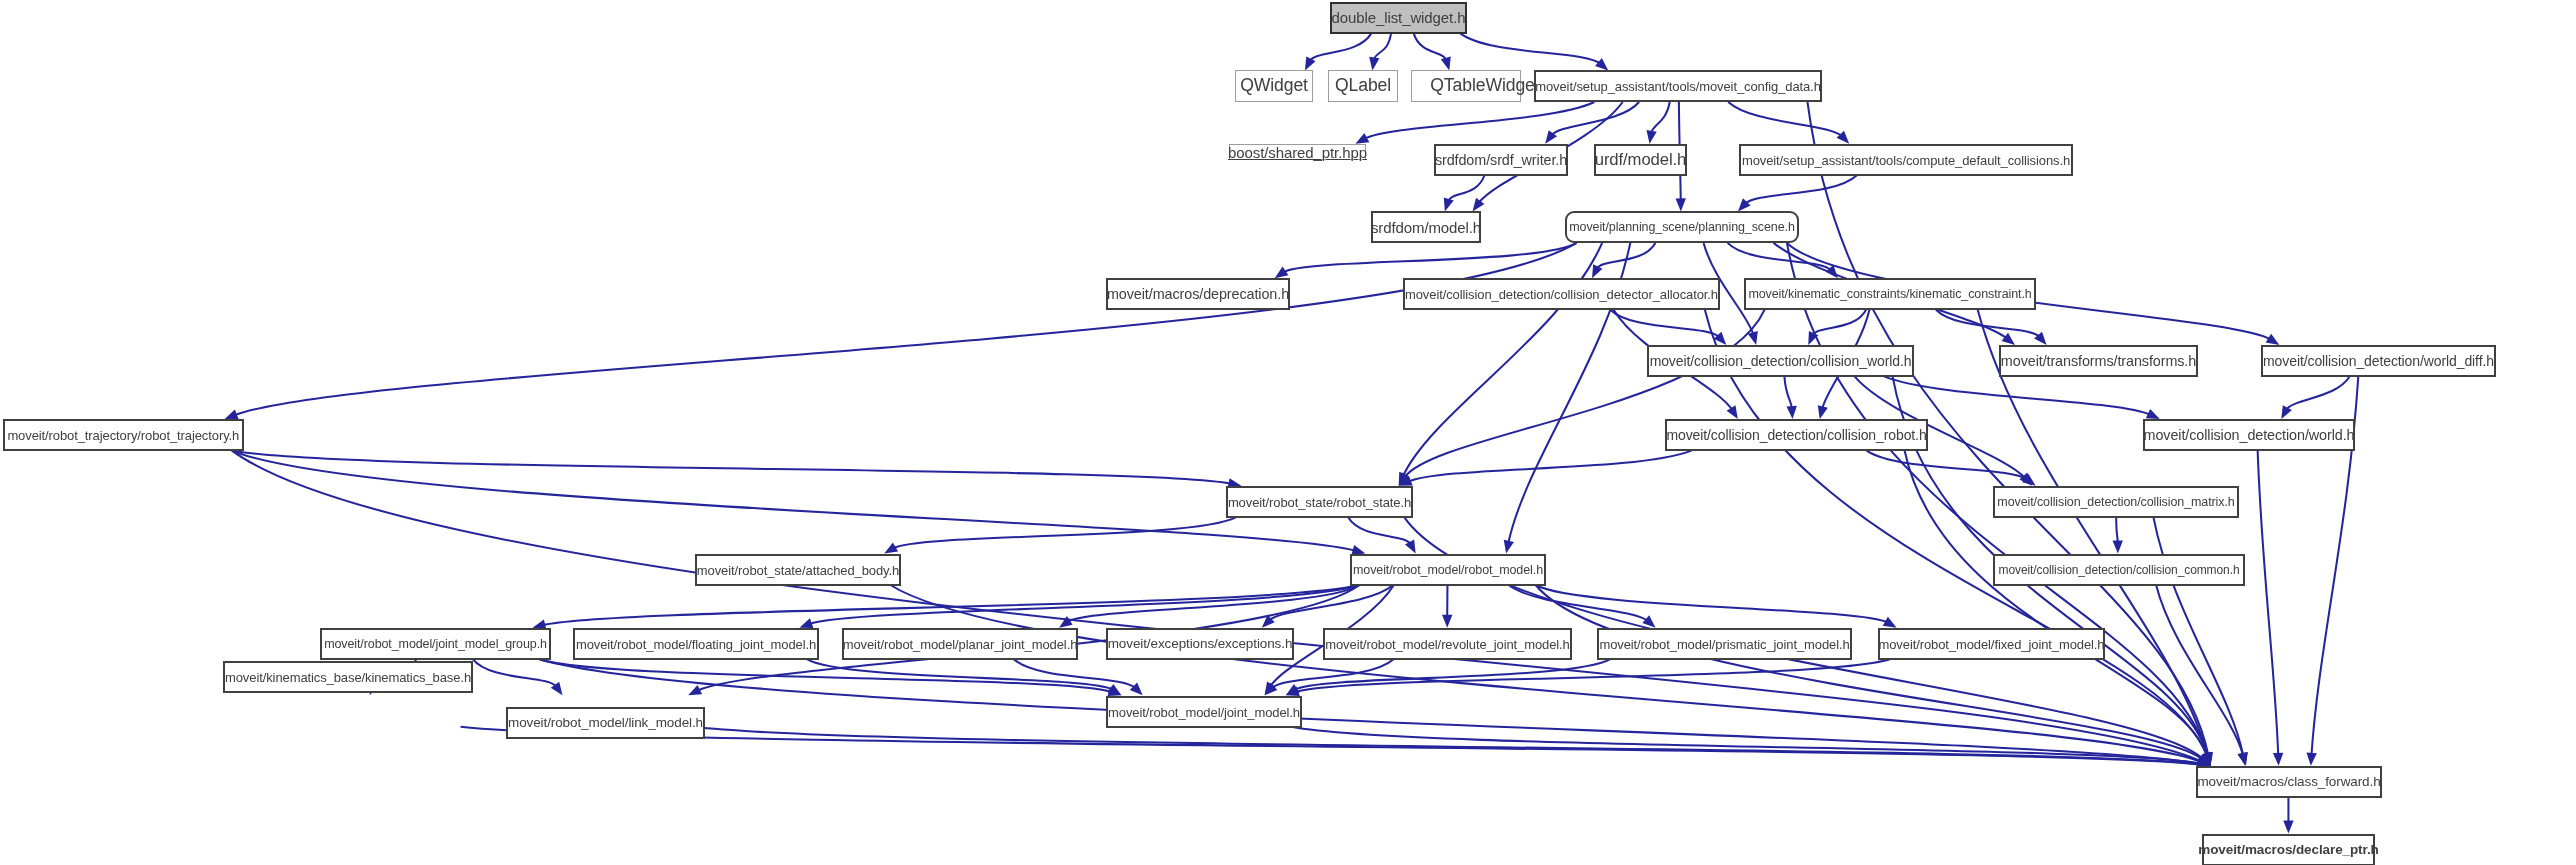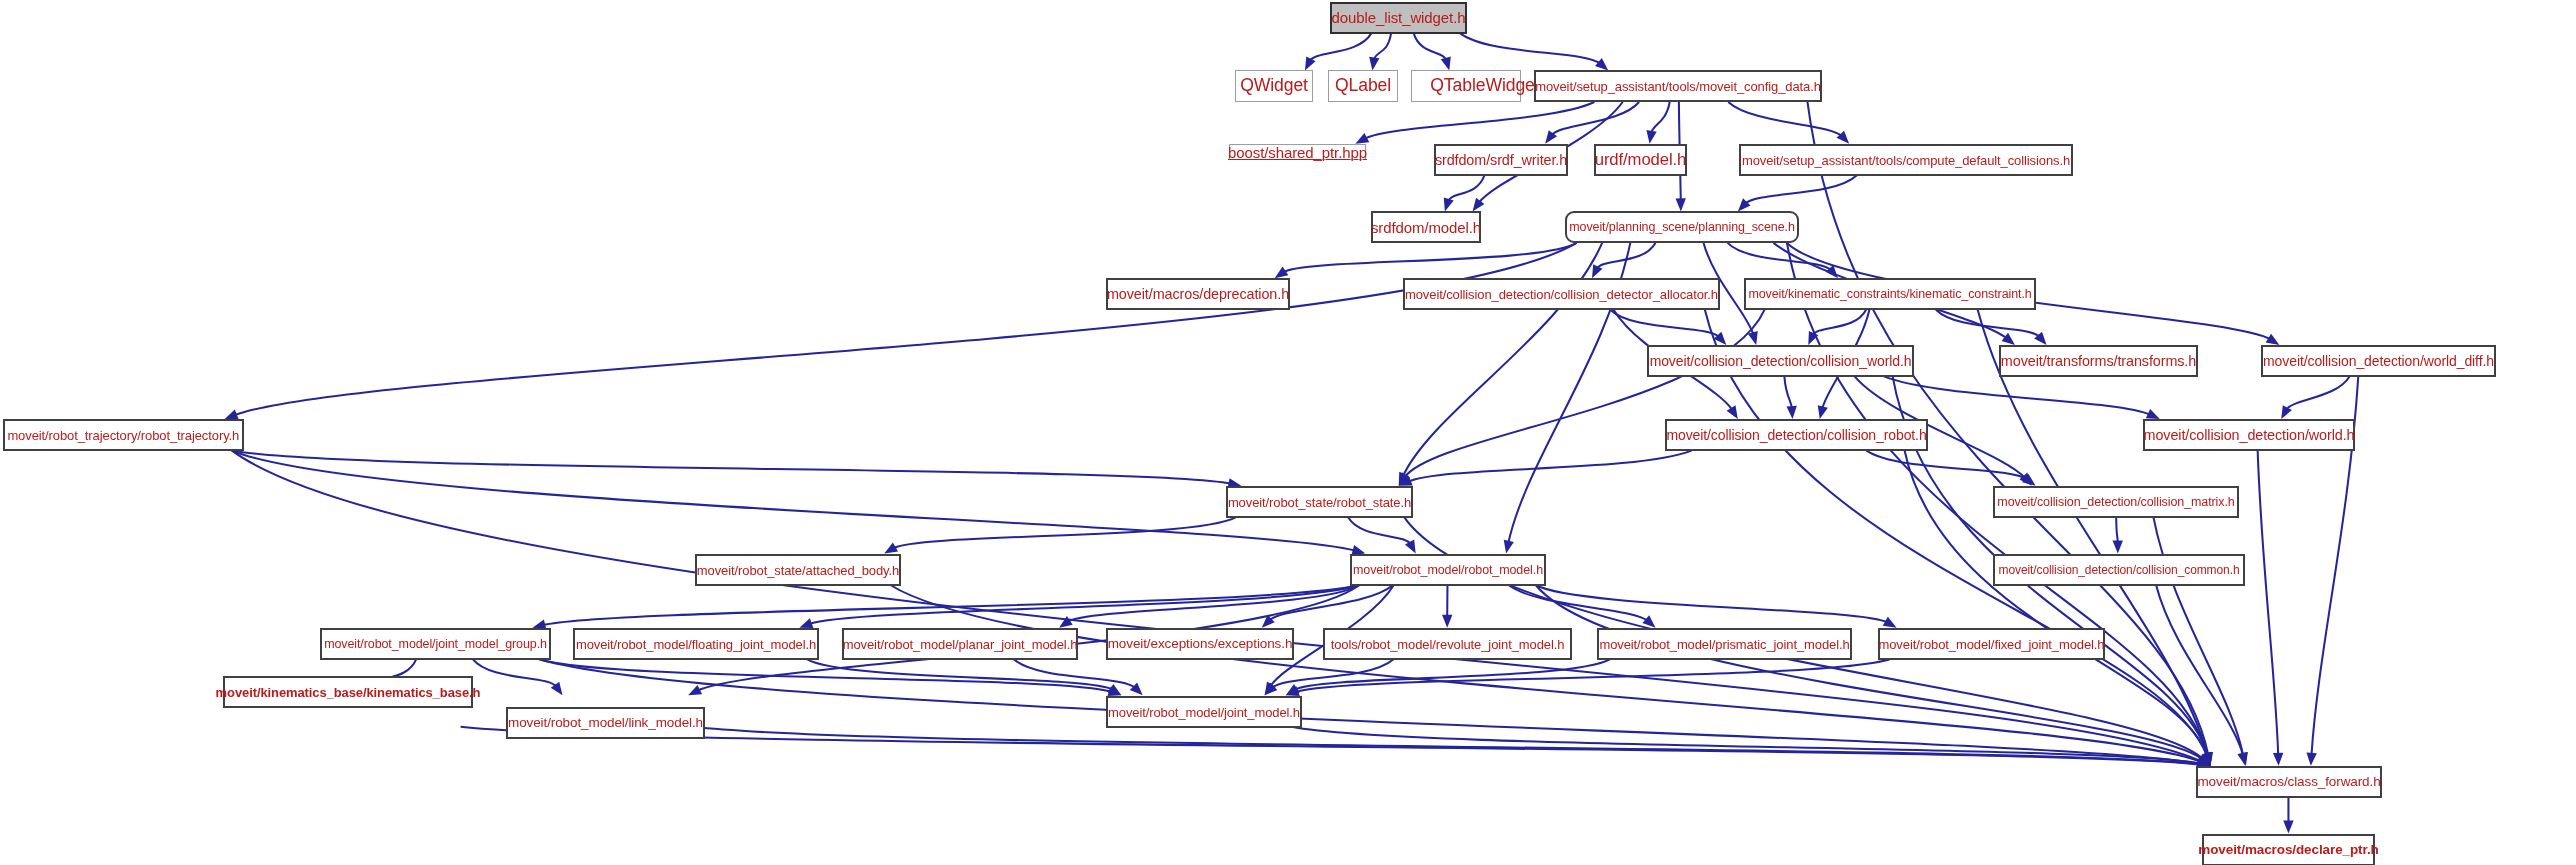--- a/index.html
+++ b/index.html
@@ -34,21 +34,21 @@
   }
   .gnode {
     position: absolute;
     box-sizing: border-box;
     display: flex;
     align-items: center;
     justify-content: center;
     white-space: nowrap;
     background: #ffffff;
     border: 1.5px solid #9d9d9d;
-    color: #b91c1c;
+    color: #404040;
     font-size: 17.6px;
     line-height: 1;
     padding: 0 10.2px;
     height: 32px;
     letter-spacing: -0.1px;
   }
   .gnode.solid {
     border: 2px solid #404040;
   }
   .gnode.root {
@@ -234,23 +234,23 @@
       <div class="gnode solid" title="moveit/collision_detection/world.h" style="left: 2143px; top: 419px; width: 212px; height: 32px; font-size: 14.4px;">moveit/collision_detection/world.h</div>
       <div class="gnode solid" title="moveit/collision_detection/collision_matrix.h" style="left: 1993px; top: 486px; width: 246px; height: 32px; font-size: 12.5px;">moveit/collision_detection/collision_matrix.h</div>
       <div class="gnode solid" title="moveit/robot_state/robot_state.h" style="left: 1226px; top: 486px; width: 187px; height: 32px; font-size: 13px;">moveit/robot_state/robot_state.h</div>
       <div class="gnode solid" title="moveit/collision_detection/collision_common.h" style="left: 1993px; top: 554px; width: 252px; height: 32px; font-size: 12px;">moveit/collision_detection/collision_common.h</div>
       <div class="gnode solid" title="moveit/robot_state/attached_body.h" style="left: 695px; top: 554px; width: 206px; height: 32px; font-size: 13px;">moveit/robot_state/attached_body.h</div>
       <div class="gnode solid" title="moveit/robot_model/robot_model.h" style="left: 1350px; top: 554px; width: 196px; height: 32px; font-size: 12.5px;">moveit/robot_model/robot_model.h</div>
       <div class="gnode solid" title="moveit/robot_model/joint_model_group.h" style="left: 320px; top: 628px; width: 231px; height: 32px; font-size: 12.5px;">moveit/robot_model/joint_model_group.h</div>
       <div class="gnode solid" title="moveit/robot_model/floating_joint_model.h" style="left: 573px; top: 628px; width: 246px; height: 32px; font-size: 13px;">moveit/robot_model/floating_joint_model.h</div>
       <div class="gnode solid" title="moveit/robot_model/planar_joint_model.h" style="left: 842px; top: 628px; width: 236px; height: 32px; font-size: 13px;">moveit/robot_model/planar_joint_model.h</div>
       <div class="gnode solid" title="moveit/exceptions/exceptions.h" style="left: 1106px; top: 628px; width: 188px; height: 32px; font-size: 13.5px;">moveit/exceptions/exceptions.h</div>
-      <div class="gnode solid" title="moveit/robot_model/revolute_joint_model.h" style="left: 1323px; top: 628px; width: 249px; height: 32px; font-size: 13px;">tools/robot_model/revolute_joint_model.h</div>
+      <div class="gnode solid" title="moveit/robot_model/revolute_joint_model.h" style="left: 1323px; top: 628px; width: 249px; height: 32px; font-size: 13px;">moveit/robot_model/revolute_joint_model.h</div>
       <div class="gnode solid" title="moveit/robot_model/prismatic_joint_model.h" style="left: 1597px; top: 628px; width: 255px; height: 32px; font-size: 13px;">moveit/robot_model/prismatic_joint_model.h</div>
       <div class="gnode solid" title="moveit/robot_model/fixed_joint_model.h" style="left: 1878px; top: 628px; width: 227px; height: 32px; font-size: 13px;">moveit/robot_model/fixed_joint_model.h</div>
-      <div class="gnode solid" title="moveit/kinematics_base/kinematics_base.h" style="left: 223px; top: 676px; width: 250px; height: 32px; font-size: 13px; font-weight: bold;">moveit/kinematics_base/kinematics_base.h</div>
+      <div class="gnode solid" title="moveit/kinematics_base/kinematics_base.h" style="left: 223px; top: 661px; width: 250px; height: 32px; font-size: 13px;">moveit/kinematics_base/kinematics_base.h</div>
       <div class="gnode solid" title="moveit/robot_model/link_model.h" style="left: 506px; top: 696px; width: 199px; height: 32px; font-size: 13.5px; margin-top: 11px;">moveit/robot_model/link_model.h</div>
       <div class="gnode solid" title="moveit/robot_model/joint_model.h" style="left: 1106px; top: 696px; width: 196px; height: 32px; font-size: 13px;">moveit/robot_model/joint_model.h</div>
       <div class="gnode solid" title="moveit/macros/class_forward.h" style="left: 2196px; top: 766px; width: 186px; height: 32px; font-size: 13.5px;">moveit/macros/class_forward.h</div>
       <div class="gnode solid" title="moveit/macros/declare_ptr.h" style="left: 2202px; top: 834px; width: 173px; height: 32px; font-size: 13.5px; font-weight: bold;">moveit/macros/declare_ptr.h</div>
     </div>
 </div>
 
 
 </body></html>

